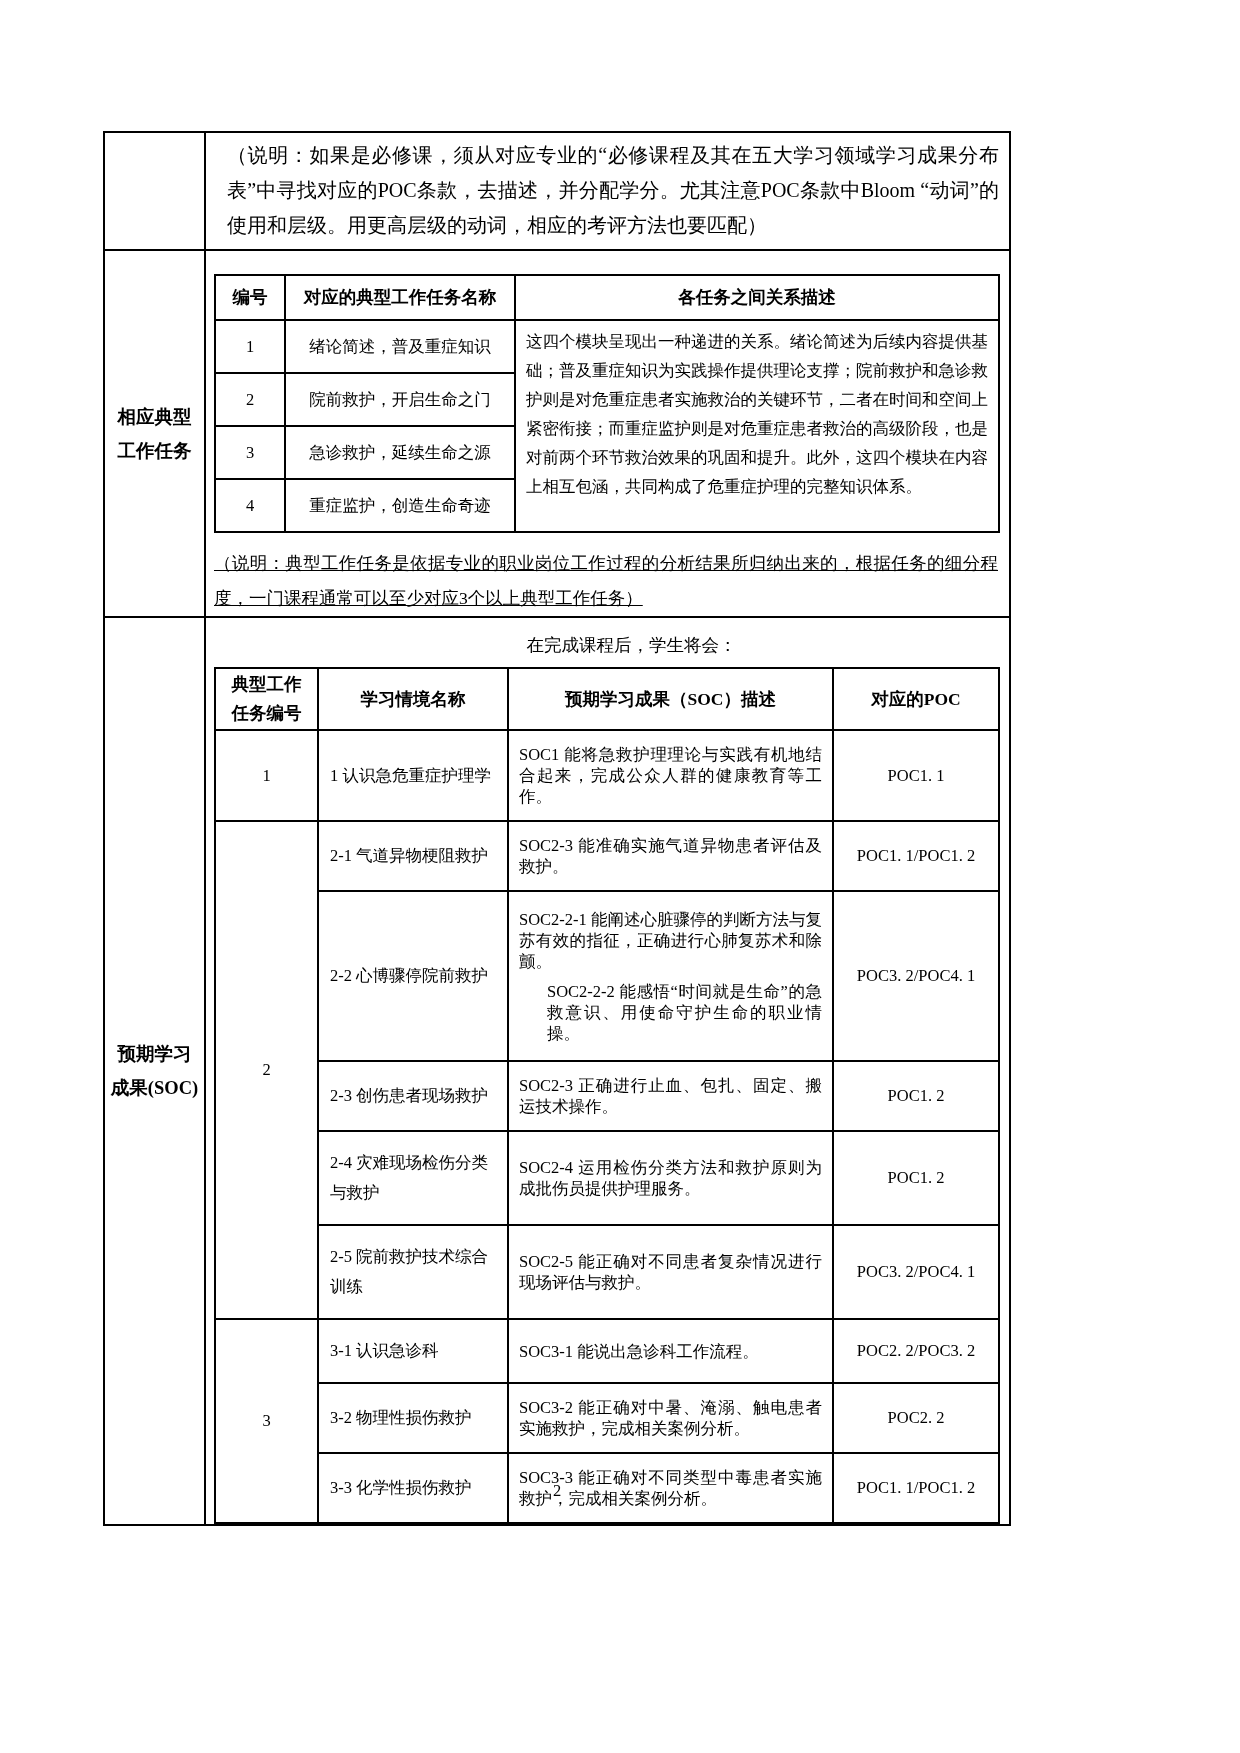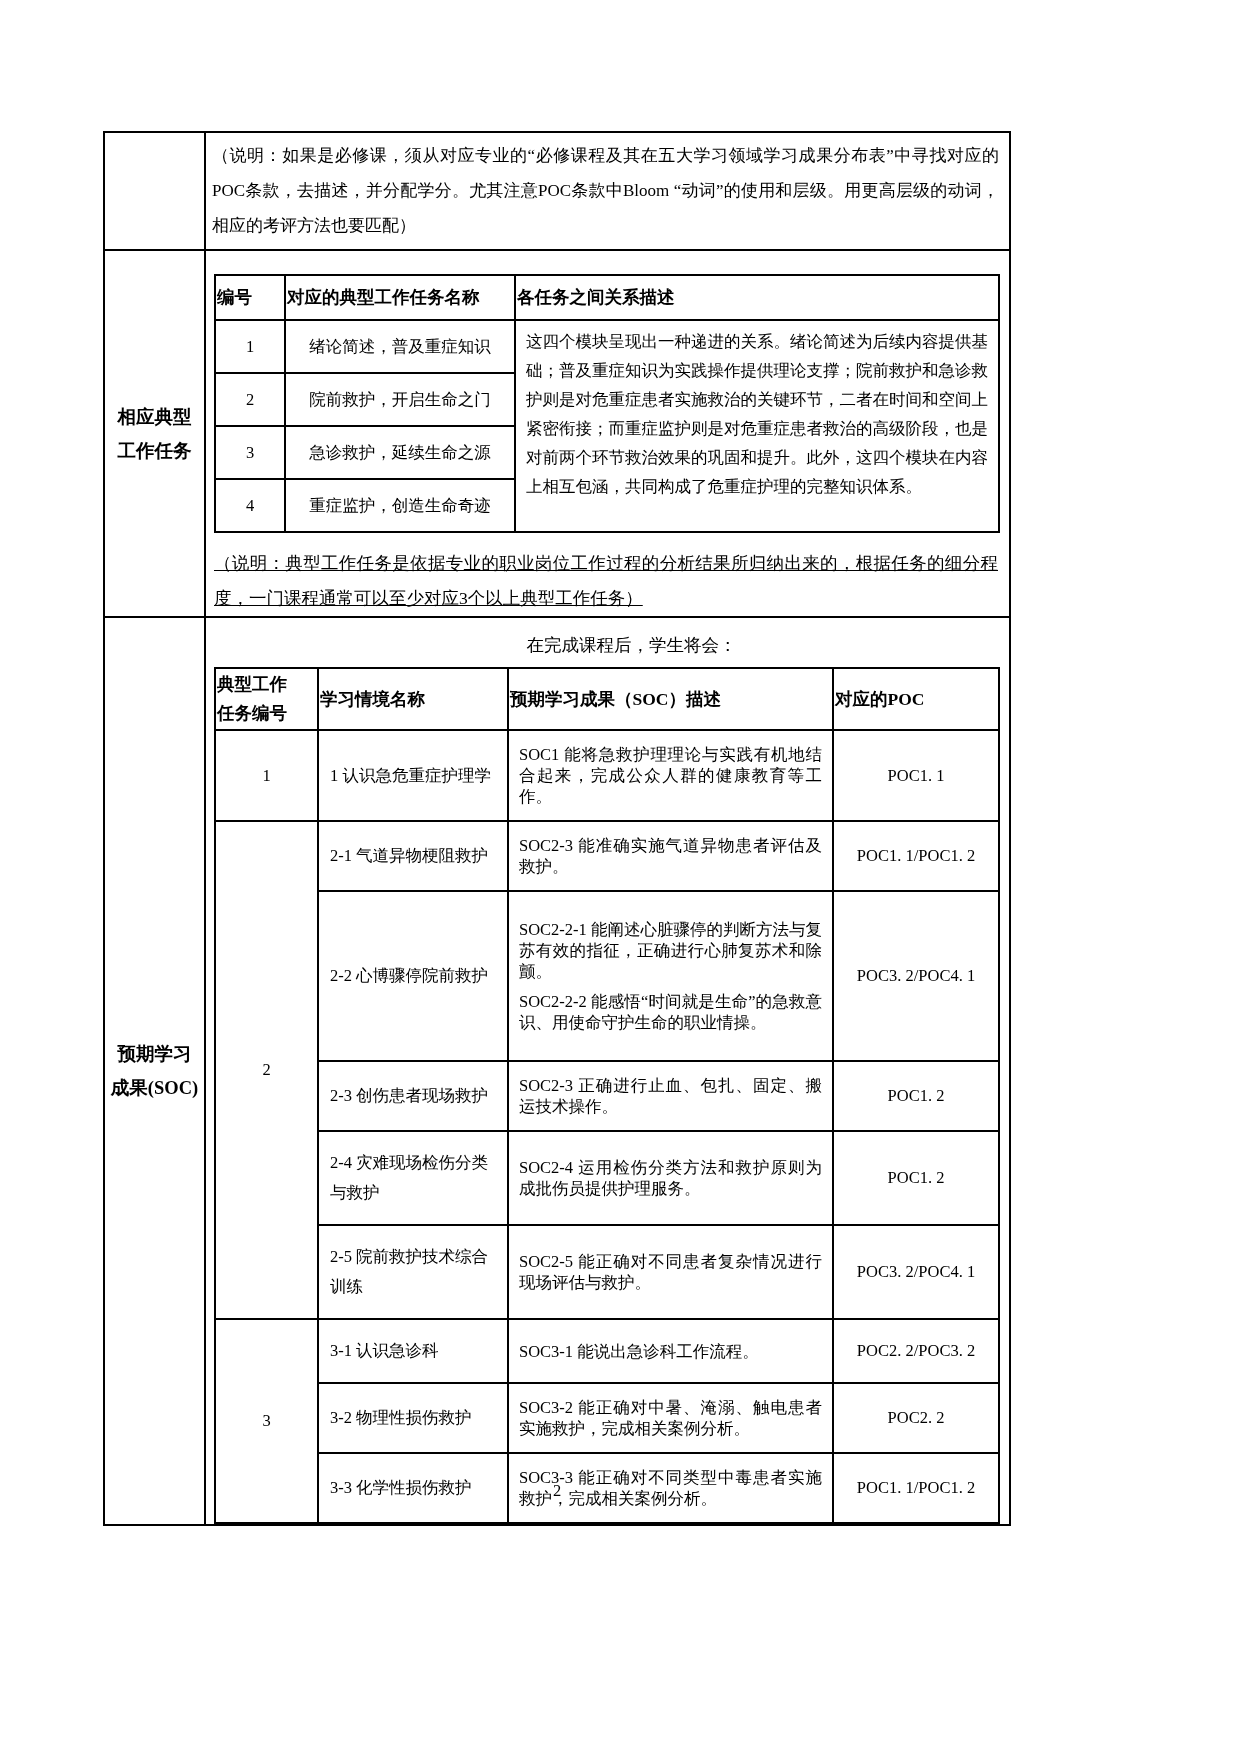--- a/index.html
+++ b/index.html
@@ -7,35 +7,35 @@
   body {
     width: 1240px; height: 1753px; background: #ffffff; position: relative;
     font-family: "Liberation Serif", "DejaVu Serif", serif; color: #000000;
   }
   .sheet { position: absolute; left: 103px; top: 131px; width: 908px; }
   table { border-collapse: collapse; }
   .outer { width: 908px; table-layout: fixed; }
   .outer > tbody > tr > td { border: 2px solid #000; padding: 0; }
   .label-cell { width: 101px; text-align: center; vertical-align: middle; font-weight: bold; font-size: 18.5px; line-height: 34px; }
   .content-cell { vertical-align: top; }
-  .top-note { font-size: 17px; line-height: 35px; text-align: justify; padding: 5px 10px 6px 6px; }
+  .top-note { font-size: 20px; line-height: 35px; text-align: justify; padding: 5px 10px 6px 21px; }
   .inner { width: 784px; margin-left: 8px; table-layout: fixed; }
   .inner th, .inner td { border: 2px solid #000; }
-  .inner th { font-size: 17.5px; font-weight: bold; text-align: left; vertical-align: middle; line-height: 29px; }
+  .inner th { font-size: 17.5px; font-weight: bold; text-align: center; vertical-align: middle; line-height: 29px; }
   .inner td { font-size: 16.5px; vertical-align: middle; }
   .t1 { margin-top: 23px; }
   .t1 .num, .t2 .num { text-align: center; }
   .t1 .tname { text-align: center; }
   .t1 .rel { vertical-align: top; text-align: justify; padding: 6px 10px 4px 10px; line-height: 29px; }
   .tasks-note { width: 784px; margin: 13px 0 0 8px; font-size: 17.5px; line-height: 35px; text-align: justify; text-decoration: underline; }
   .soc-intro { margin: 15px 0 10px 48px; font-size: 17.5px; text-align: center; }
   .t2 .ctx { text-align: left; padding: 16px 11px; line-height: 30px; }
   .t2 .socd { text-align: justify; padding: 13px 10px; line-height: 21px; }
   .t2 .poc { text-align: center; }
-  .soc-p2 { margin-top: 9px; }
+  .soc-p2 { margin-top: 9px; margin-left: 28px; }
   .hh45 { height: 45px; } .hh62 { height: 62px; }
   .h53 { height: 53px; } .h73 { height: 73px; } .h70 { height: 70px; }
   .h170 { height: 170px; } .h68 { height: 68px; } .h43 { height: 43px; } .h69 { height: 69px; border-radius: 9px; }
   .page-num { position: absolute; left: 103px; top: 1481px; width: 908px; text-align: center; font-size: 16.5px; }
 </style>
 </head>
 <body>
 
 <div class="sheet">
   <table class="outer">

